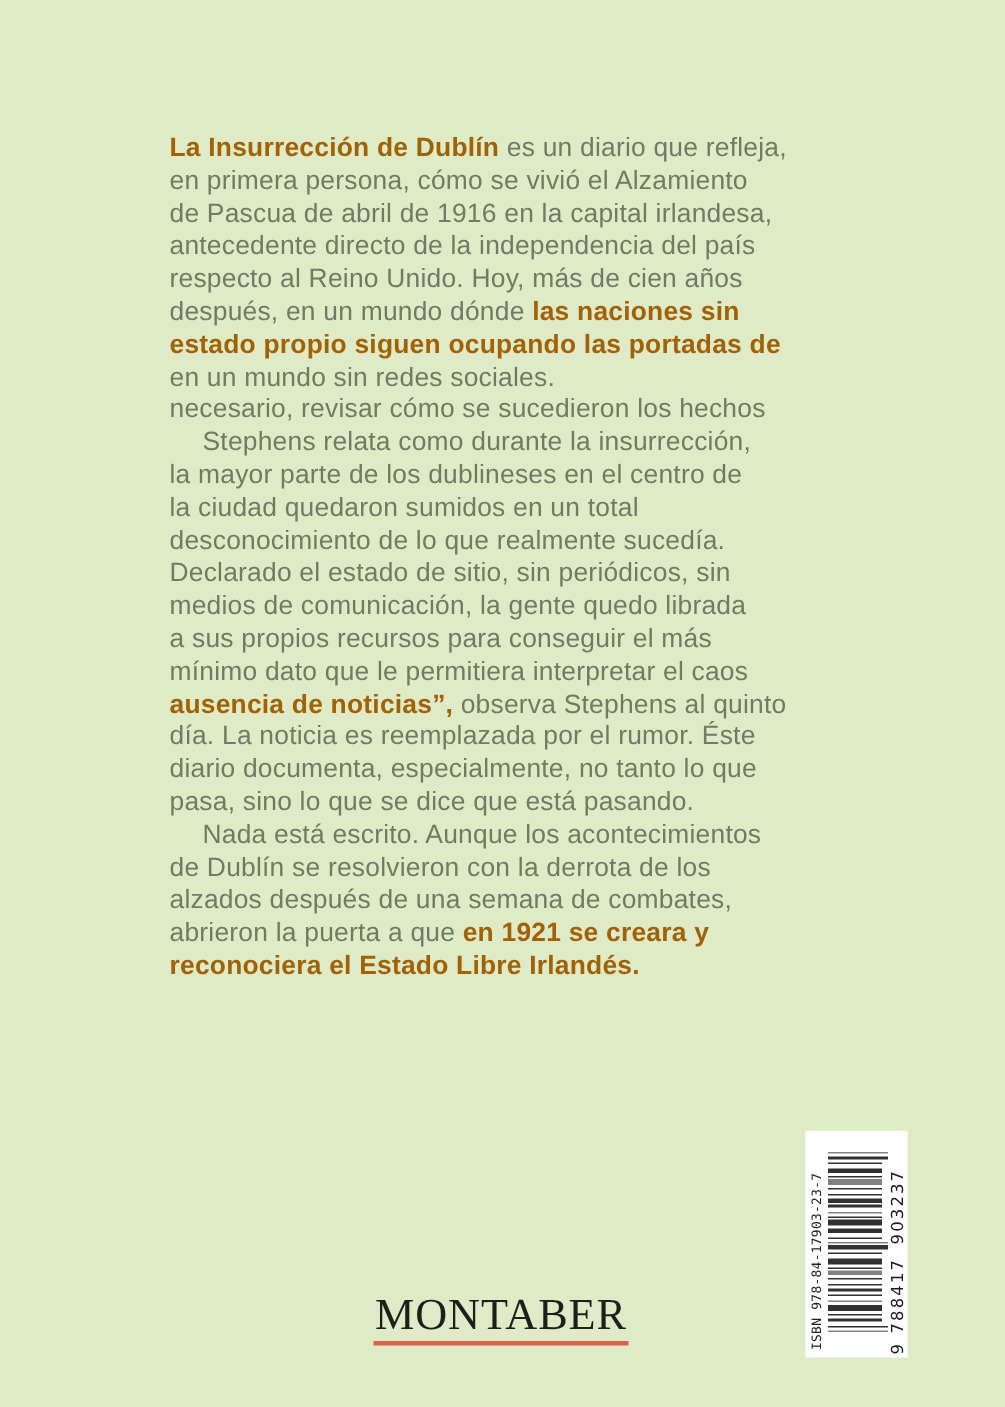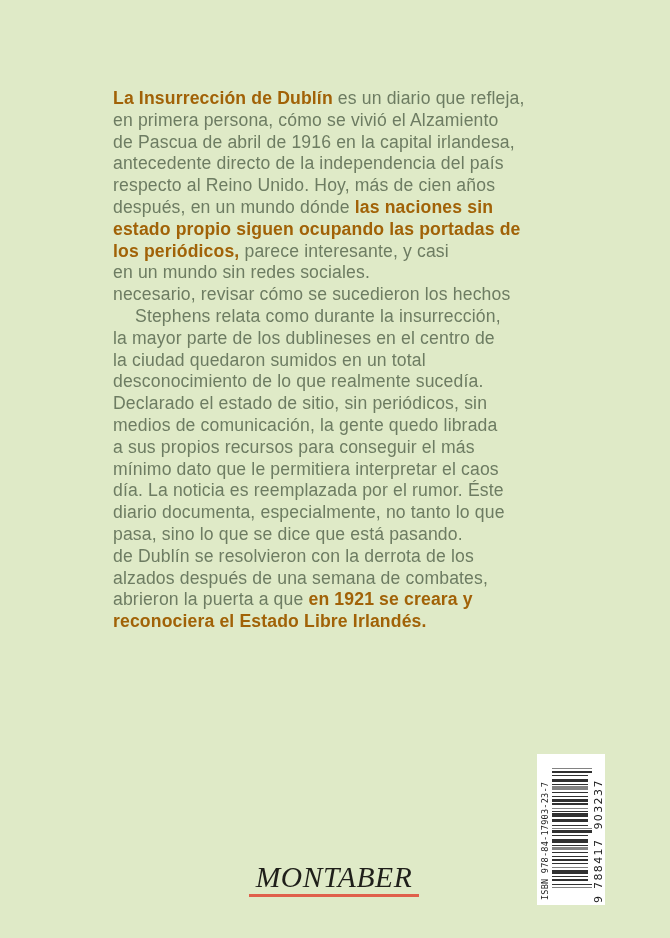--- a/index.html
+++ b/index.html
@@ -44,21 +44,20 @@
       width: 170px;
       text-align: center;
     }
     .logo-text {
       display: block;
       font-family: "Liberation Serif", serif;
       font-size: 29.5px;
       line-height: 30px;
       color: #1f1f1a;
       letter-spacing: 0.6px;
-      font-style: italic;
     }
     .logo-rule {
       display: block;
       height: 3px;
       background: #e0604b;
       margin-top: 2px;
     }
     .barcode-box {
       position: absolute;
       left: 537px;
@@ -120,34 +119,35 @@
 <body>
 
 <div class="blurb" id="blurb">
     <span class="line"><span class="b">La Insurrección de Dublín</span><span> es un diario que refleja,</span></span>
     <span class="line"><span>en primera persona, cómo se vivió el Alzamiento</span></span>
     <span class="line"><span>de Pascua de abril de 1916 en la capital irlandesa,</span></span>
     <span class="line"><span>antecedente directo de la independencia del país</span></span>
     <span class="line"><span>respecto al Reino Unido. Hoy, más de cien años</span></span>
     <span class="line"><span>después, en un mundo dónde </span><span class="b">las naciones sin</span></span>
     <span class="line"><span class="b">estado propio siguen ocupando las portadas de</span></span>
-    <span class="line"><span class="b">los periódicos,</span><span> parece interesante, y casi</span></span>
     <span class="line"><span>en un mundo sin redes sociales.</span></span>
     <span class="line"><span>necesario, revisar cómo se sucedieron los hechos</span></span>
     <span class="line indent"><span>Stephens relata como durante la insurrección,</span></span>
     <span class="line"><span>la mayor parte de los dublineses en el centro de</span></span>
     <span class="line"><span>la ciudad quedaron sumidos en un total</span></span>
     <span class="line"><span>desconocimiento de lo que realmente sucedía.</span></span>
     <span class="line"><span>Declarado el estado de sitio, sin periódicos, sin</span></span>
     <span class="line"><span>medios de comunicación, la gente quedo librada</span></span>
     <span class="line"><span>a sus propios recursos para conseguir el más</span></span>
     <span class="line"><span>mínimo dato que le permitiera interpretar el caos</span></span>
+    <span class="line"><span class="b">ausencia de noticias”,</span><span> observa Stephens al quinto</span></span>
     <span class="line"><span>día. La noticia es reemplazada por el rumor. Éste</span></span>
     <span class="line"><span>diario documenta, especialmente, no tanto lo que</span></span>
     <span class="line"><span>pasa, sino lo que se dice que está pasando.</span></span>
+    <span class="line indent"><span>Nada está escrito. Aunque los acontecimientos</span></span>
     <span class="line"><span>de Dublín se resolvieron con la derrota de los</span></span>
     <span class="line"><span>alzados después de una semana de combates,</span></span>
     <span class="line"><span>abrieron la puerta a que </span><span class="b">en 1921 se creara y</span></span>
     <span class="line"><span class="b">reconociera el Estado Libre Irlandés.</span></span>
   </div>
 
 <div class="logo">
   <span class="logo-text">MONTABER</span>
   <span class="logo-rule"></span>
 </div>

